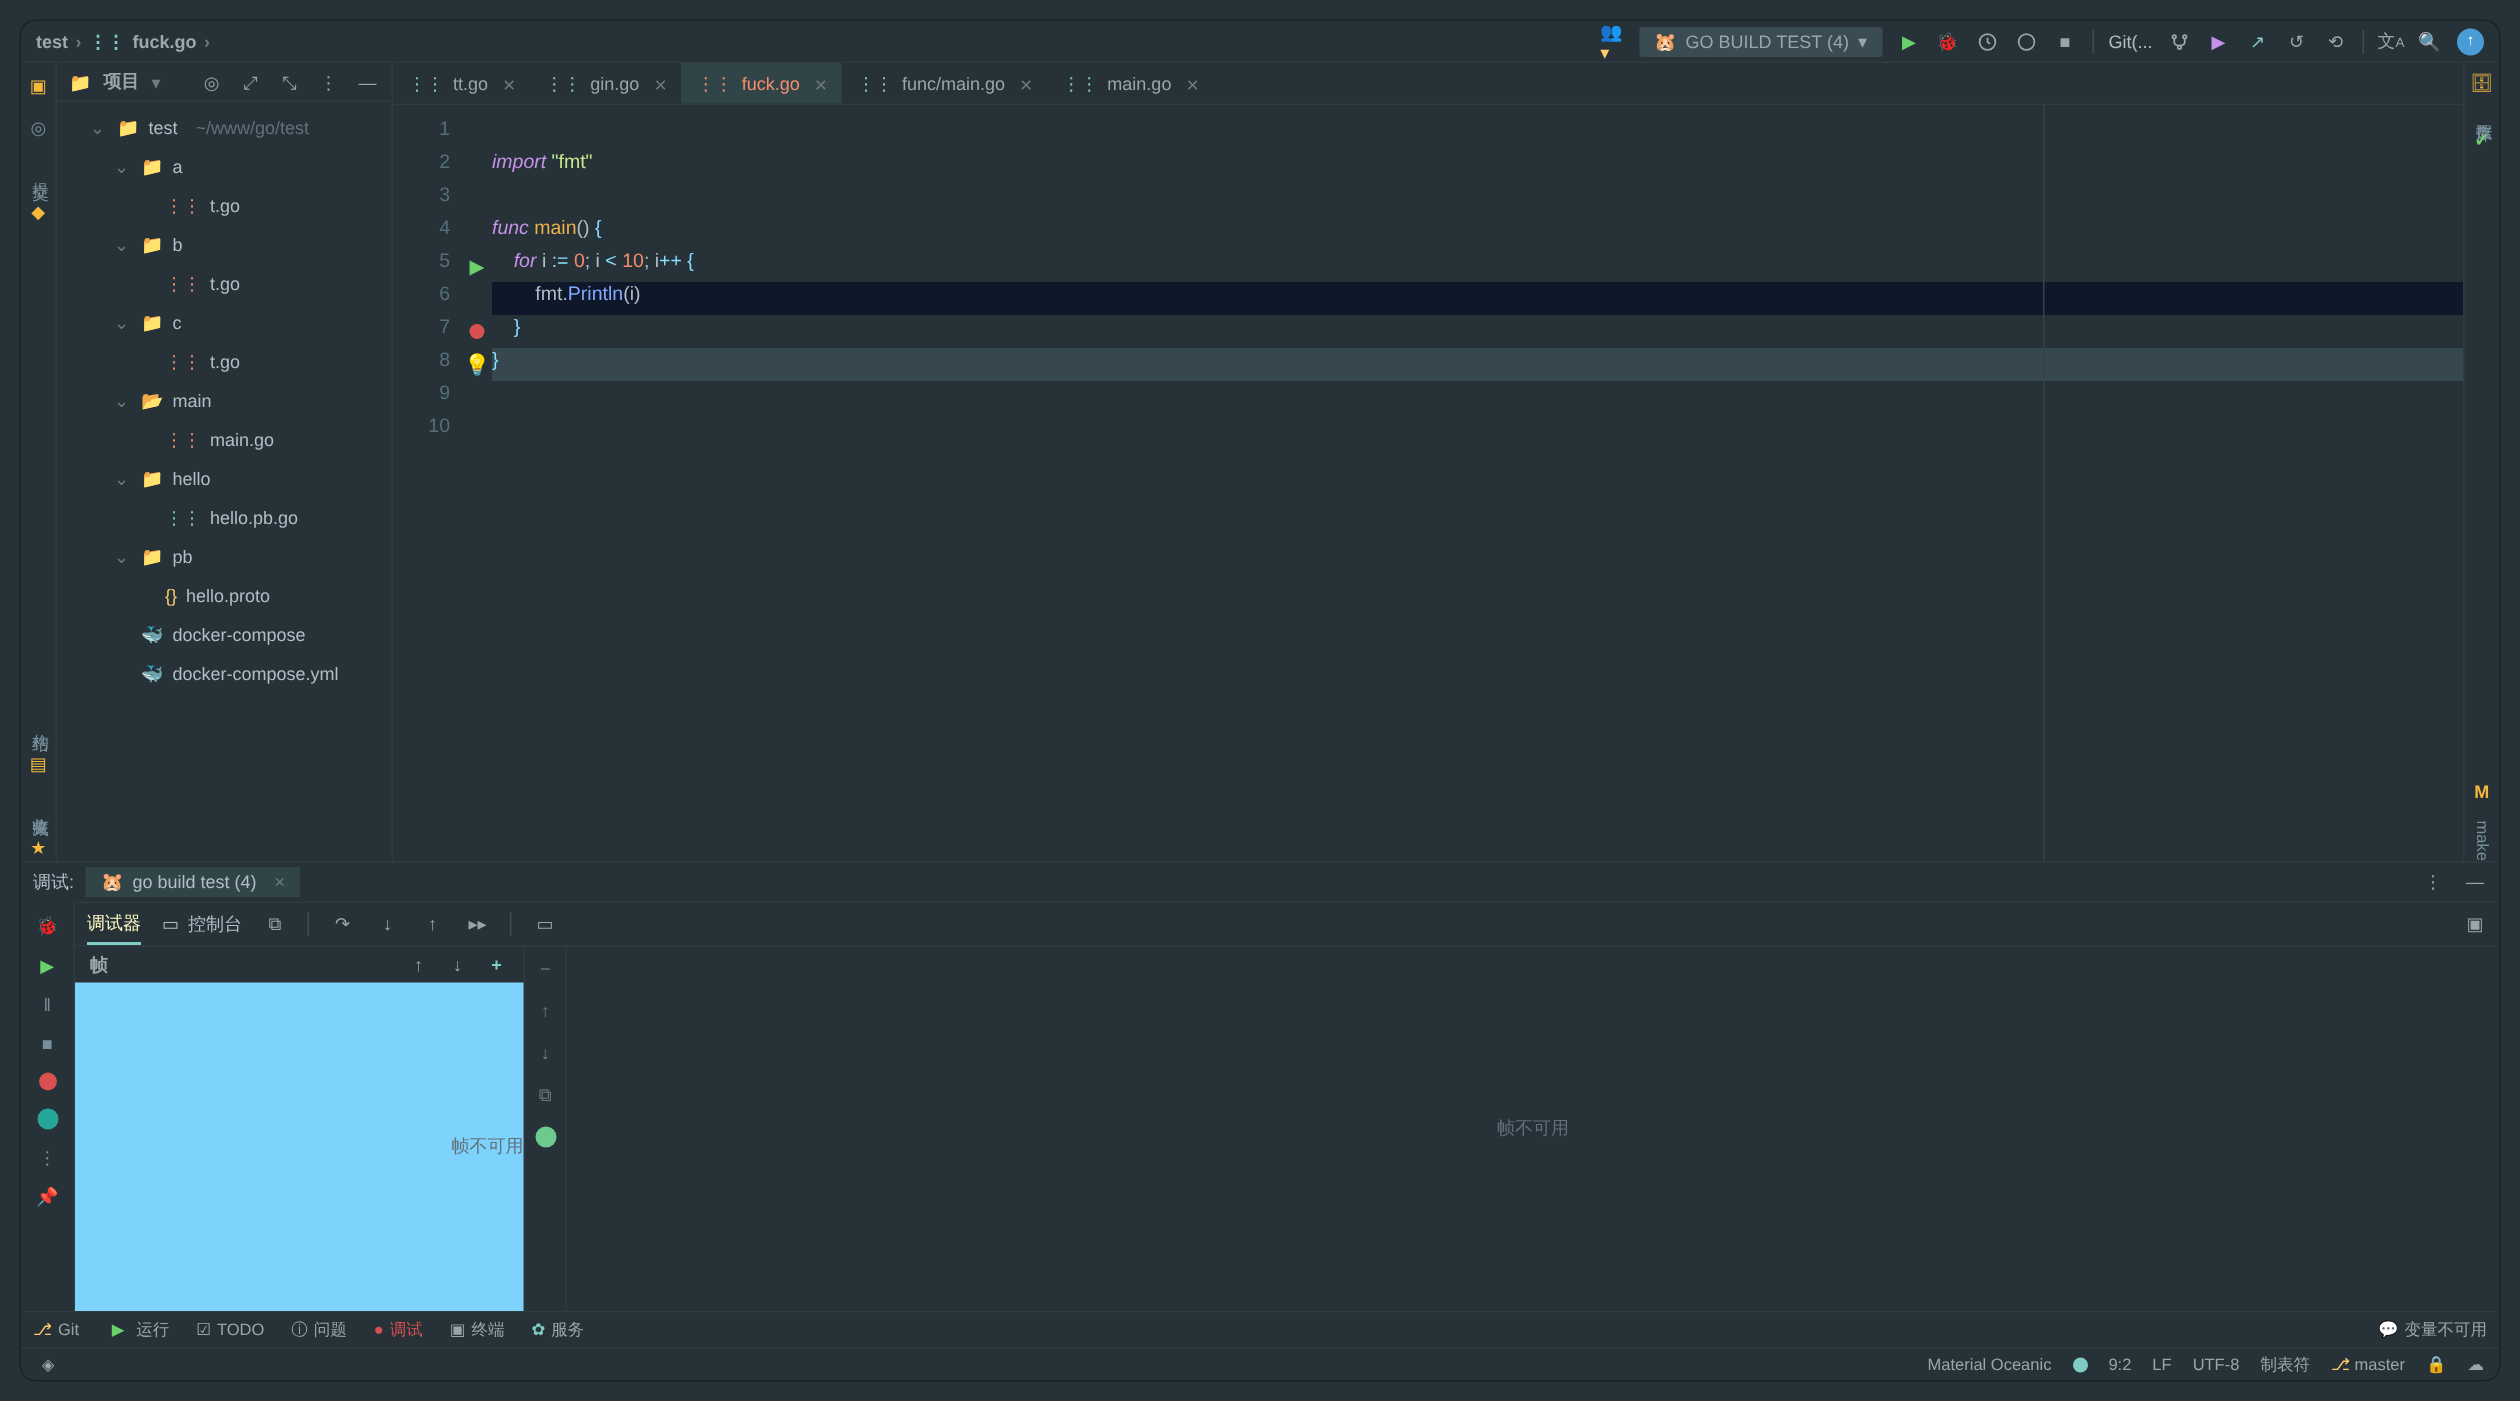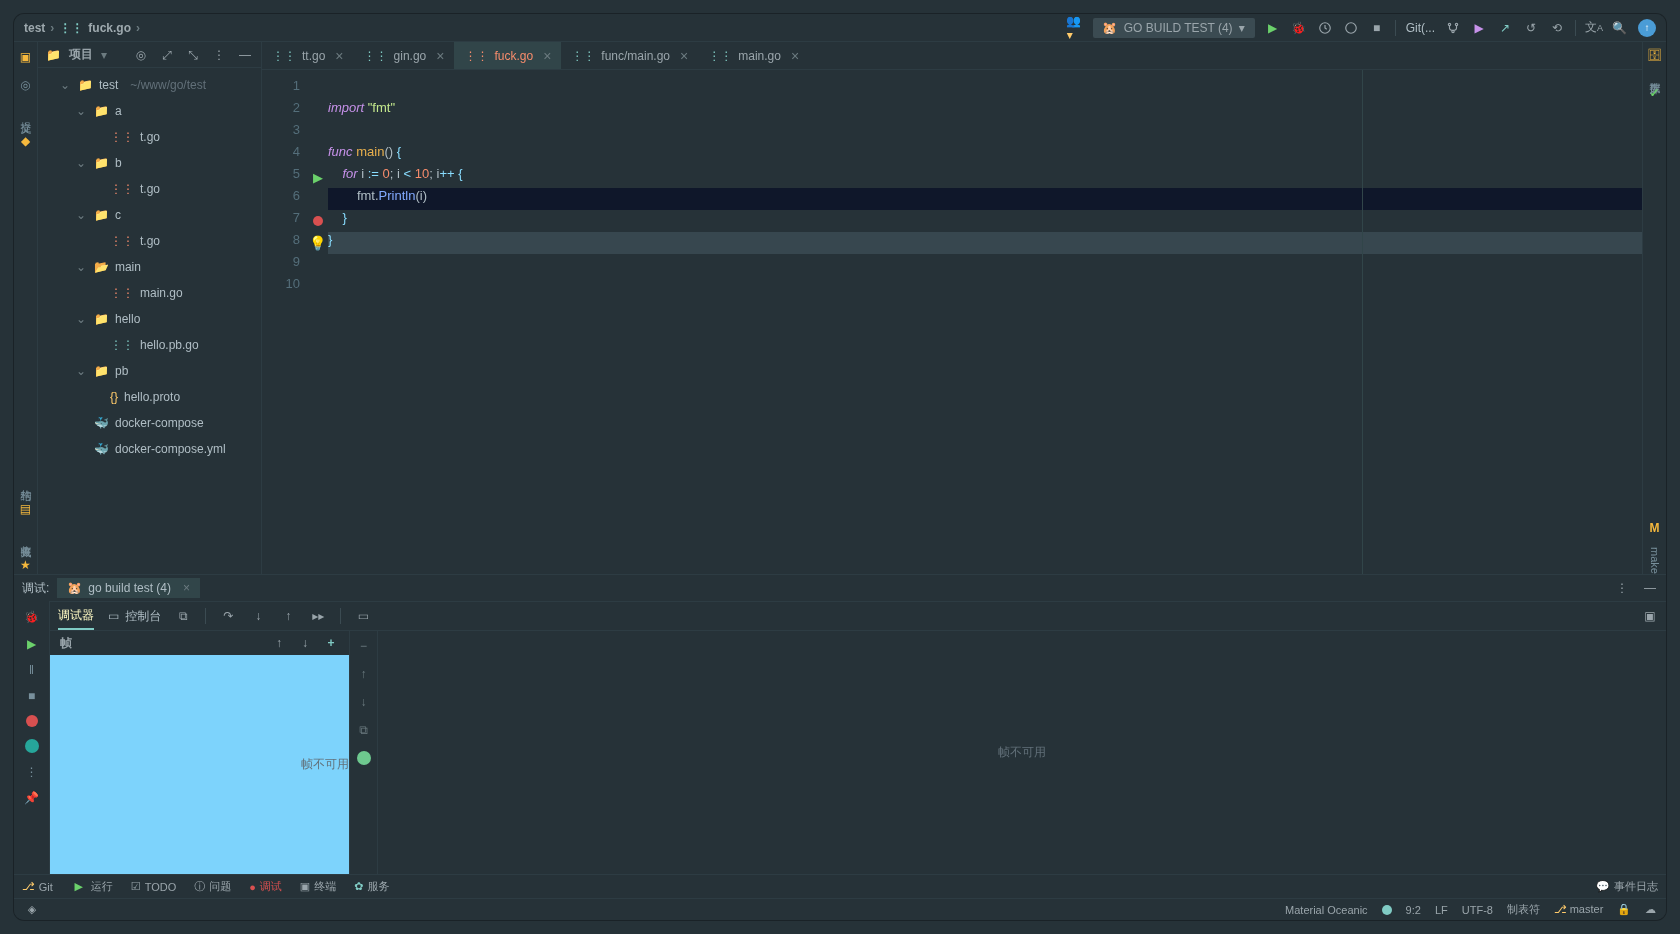--- a/index.html
+++ b/index.html
@@ -444,21 +444,21 @@
     <span class="bb">
         <span>▣</span>
         <span>终端</span>
       </span>
     <span class="bb">
         <span style="color:#80cbc4">✿</span>
         <span>服务</span>
       </span>
     <span style="margin-left:auto" class="bb">
         <span>💬</span>
-        <span>事件日志</span>
+        <span>变量不可用</span>
       </span>
   </div>
 
   <div class="status-bar">
     <span class="icon">◈</span>
     <div class="status-right">
       <span>Material Oceanic</span>
       <span class="theme-dot"></span>
       <span>9:2</span>
       <span>LF</span>

